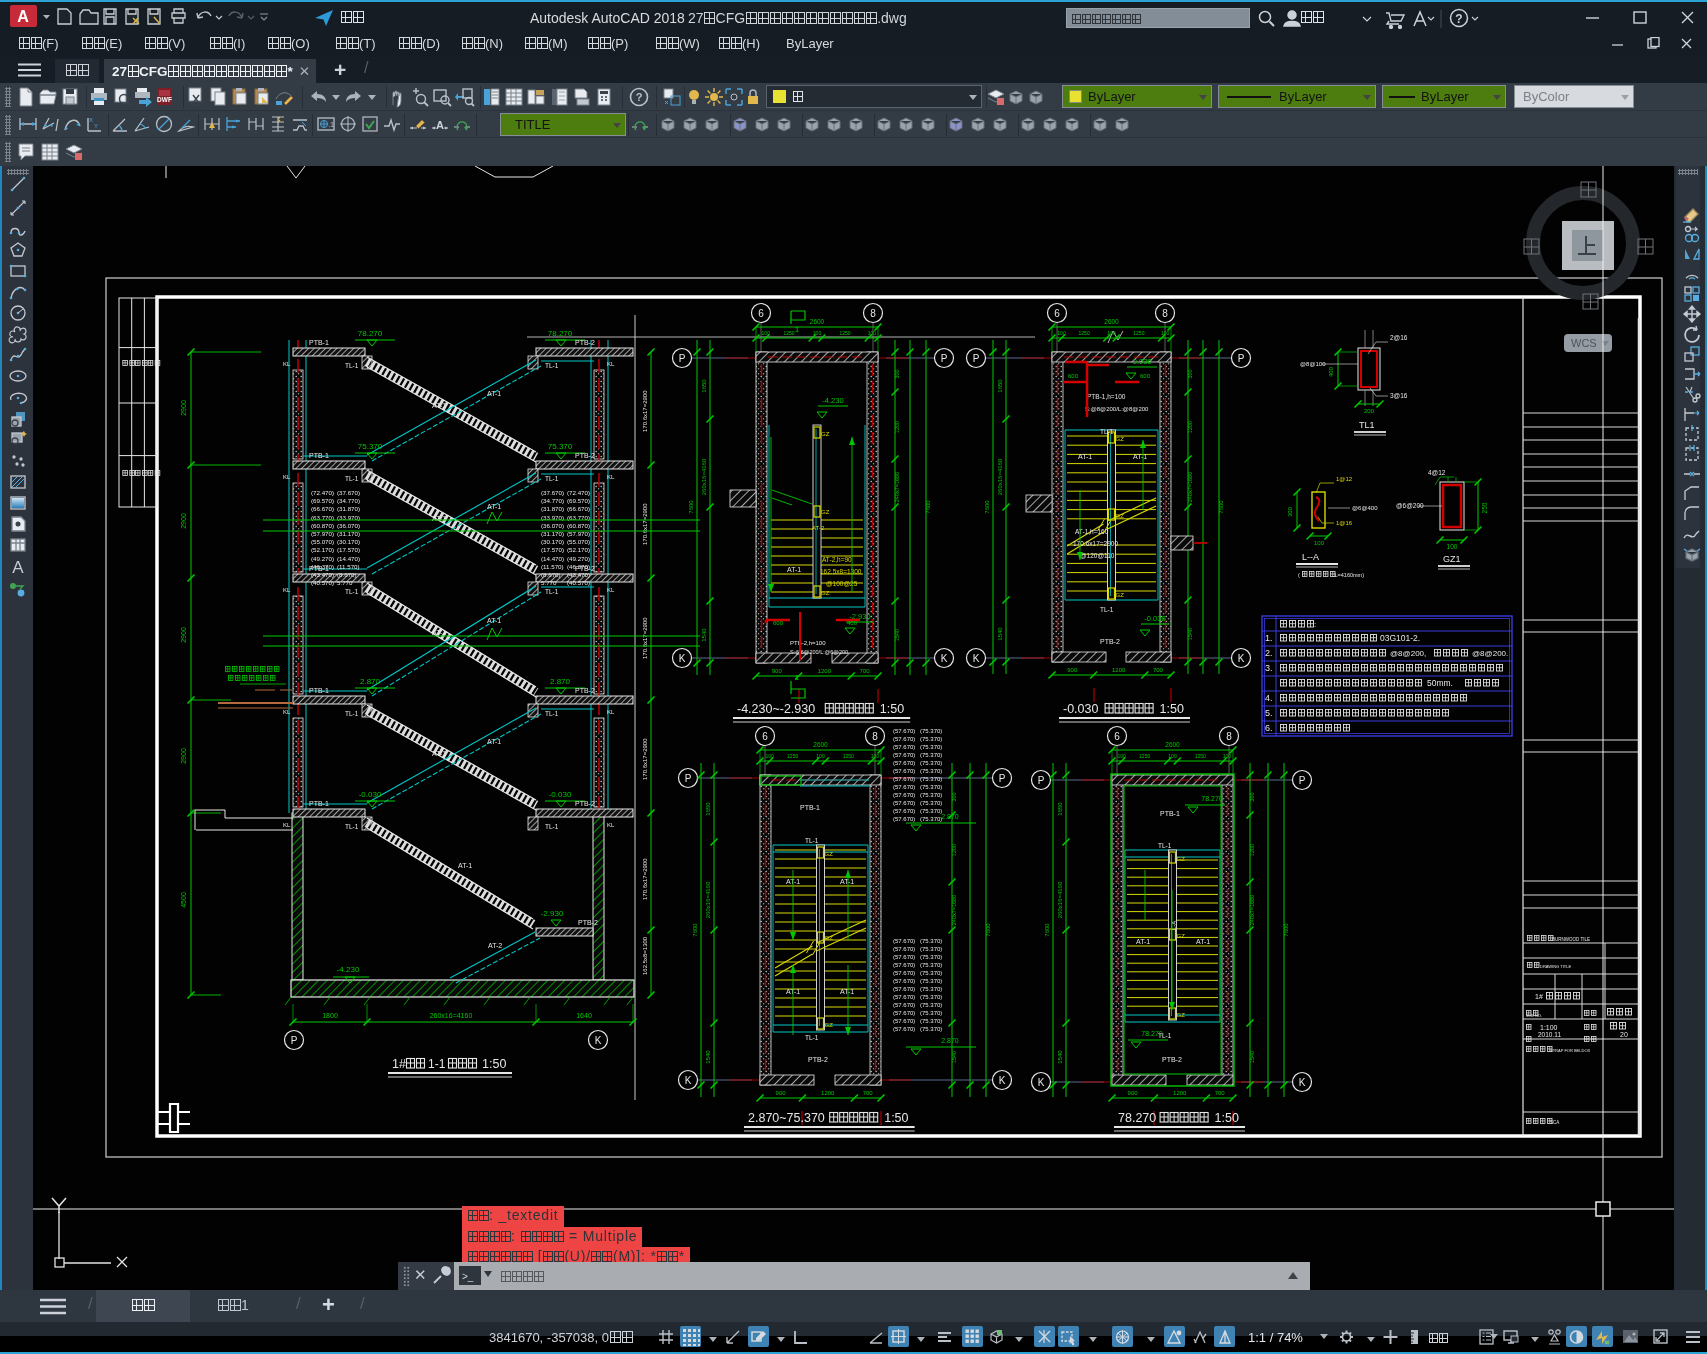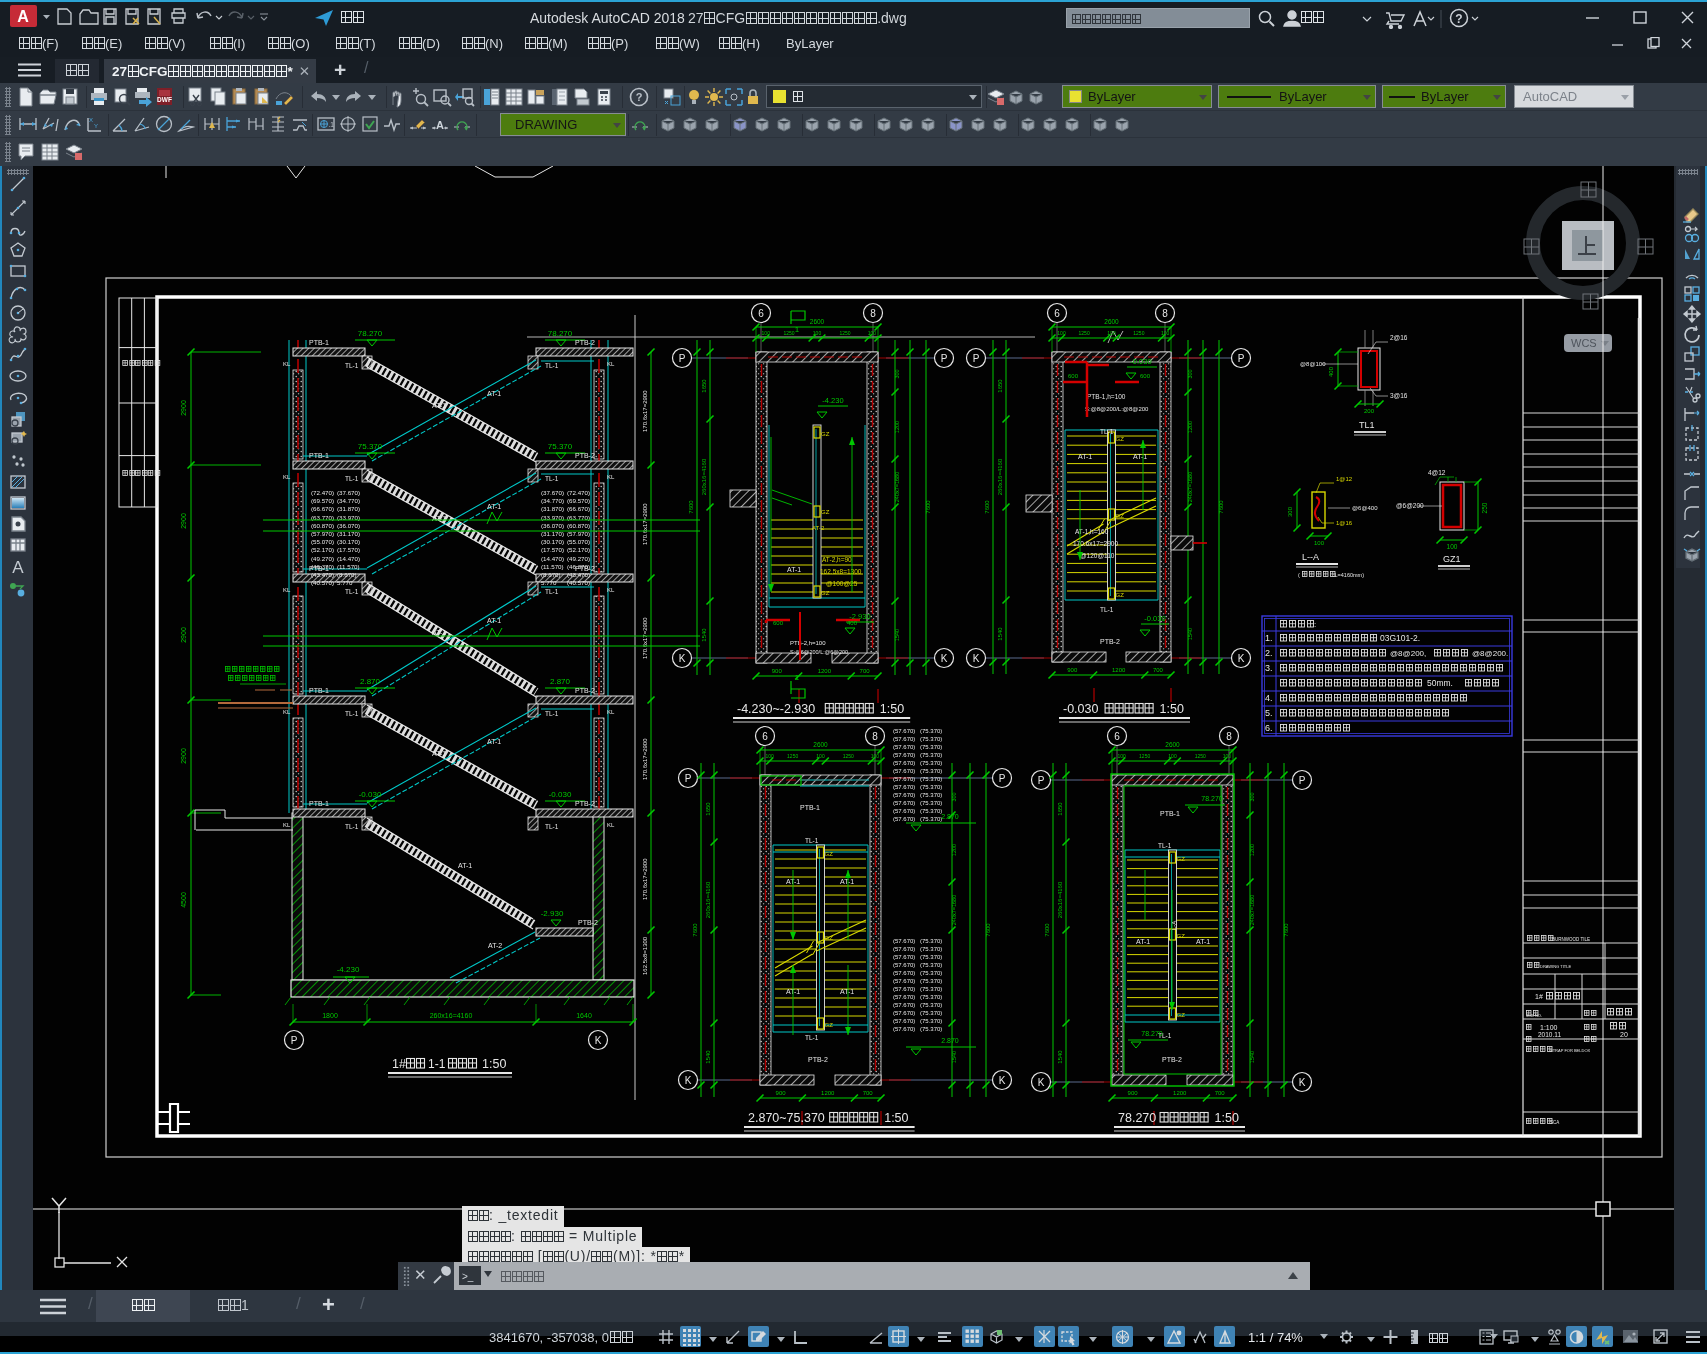--- a/index.html
+++ b/index.html
@@ -16,21 +16,21 @@
 #leftstrip{left:0;top:166px;width:33px;height:1124px;background:#2c333d;border-left:2px solid #2187bd}
 #rightstrip{left:1674px;top:166px;width:33px;height:1124px;background:#252b33;border-right:2px solid #2187bd}
 #canvas{left:33px;top:166px;width:1641px;height:1124px;background:#020202}
 #modeltabs{left:0;top:1290px;width:1707px;height:32px;background:#2e3640;color:#c6ccd2}
 #statusbar{left:0;top:1322px;width:1707px;height:14px;background:#222931;color:#c2c8ce;font-size:12px}
 #botline{left:0;top:1352px;width:1707px;height:2px;background:#2ba3d4}
 .sep{width:1px;height:22px;background:#272d36;top:3px}
 .grip{width:6px;background-image:radial-gradient(#7a828c 1px,transparent 1.2px);background-size:3px 3px}
 .combo{background:#4d7c0f;color:#141414;font-size:13px;height:23px;line-height:22px;border:1px solid #878d94;white-space:nowrap}
 .combo .arr{position:absolute;right:4px;top:9px;width:0;height:0;border-left:4px solid transparent;border-right:4px solid transparent;border-top:5px solid #444}
-.cmdlabel{background:#e5e5e5;color:#2e3338;font-size:14px;letter-spacing:.8px;padding:0 5px;white-space:nowrap;height:25px;line-height:19px}
+.cmdlabel{background:#ef4444;color:#2e3338;font-size:14px;letter-spacing:.8px;padding:0 5px;white-space:nowrap;height:25px;line-height:19px}
 </style></head><body>
 <div id="app">
 <div class="abs" id="canvas"></div>
 <svg class="abs" style="left:33px;top:166px" width="1641" height="1124" viewBox="33 166 1641 1124" font-family="Liberation Sans,sans-serif">
       <defs>
 <pattern id="hw" width="6" height="6" patternUnits="userSpaceOnUse" patternTransform="rotate(45)">
   <rect width="6" height="6" fill="#0a0a0a"></rect>
           <line x1="0" y1="0" x2="0" y2="6" stroke="#cfcfcf" stroke-width="1.6"></line>
 </pattern>
 <pattern id="hw2" width="4" height="4" patternUnits="userSpaceOnUse" patternTransform="rotate(45)">
@@ -1576,21 +1576,21 @@
 <div class="sep abs" style="left:386px"></div>
 <div class="sep abs" style="left:480px"></div>
 <div class="sep abs" style="left:622px"></div>
 <div class="sep abs" style="left:656px"></div>
 <div class="sep abs" style="left:684px"></div>
 <div class="sep abs" style="left:986px"></div>
 <div class="combo abs" style="left:766px;top:2px;width:216px;background:#242b33;color:#dde2e7;border-color:#5a636d"><span style="display:inline-block;width:13px;height:13px;background:#e8e131;margin:0 6px 0 6px;vertical-align:-2px"></span><span class="zh z11"></span><span class="arr" style="border-top-color:#aab2ba"></span></div>
 <div class="combo abs" style="left:1062px;top:2px;width:150px"><span style="display:inline-block;width:13px;height:13px;background:#e8e131;margin:0 6px;vertical-align:-2px;border:1px solid #888"></span>ByLayer<span class="arr"></span></div>
 <div class="combo abs" style="left:1218px;top:2px;width:158px"><span style="display:inline-block;width:44px;height:2px;background:#111;margin:0 8px 3px 8px"></span>ByLayer<span class="arr"></span></div>
 <div class="combo abs" style="left:1382px;top:2px;width:124px"><span style="display:inline-block;width:26px;height:2px;background:#111;margin:0 6px 3px 6px"></span>ByLayer<span class="arr"></span></div>
-<div class="combo abs" style="left:1514px;top:2px;width:120px;background:#d7dade;color:#7c828a"><span style="margin-left:8px">AutoCAD</span><span class="arr" style="border-top-color:#9aa0a8"></span></div>
+<div class="combo abs" style="left:1514px;top:2px;width:120px;background:#d7dade;color:#7c828a"><span style="margin-left:8px">ByColor</span><span class="arr" style="border-top-color:#9aa0a8"></span></div>
 </div>
 <div class="abs" id="tb2">
 <div class="grip abs" style="left:5px;top:4px;height:20px"></div>
 <svg class="abs" style="left:0;top:0" width="1707" height="27">
         <g transform="translate(18,3)">
           <path d="M2 4 v12 M18 4 v12 M2 10 h16" stroke="#b9c0c8" stroke-width="1.3" fill="none"></path>
           <path d="M2 10 l4 -2 v4 z M18 10 l-4 -2 v4 z" fill="#4aa3d8"></path>
         </g>
         <g transform="translate(40,3)">
           <path d="M3 15 l6 -11 M3 15 l11 -6 M16 17 l2 -12" stroke="#b9c0c8" stroke-width="1.3" fill="none"></path>
@@ -1744,21 +1744,21 @@
 <div class="sep abs" style="left:404px"></div>
 <div class="sep abs" style="left:476px"></div>
 <div class="sep abs" style="left:628px"></div>
 <div class="sep abs" style="left:656px"></div>
 <div class="sep abs" style="left:730px"></div>
 <div class="sep abs" style="left:802px"></div>
 <div class="sep abs" style="left:874px"></div>
 <div class="sep abs" style="left:946px"></div>
 <div class="sep abs" style="left:1018px"></div>
 <div class="sep abs" style="left:1090px"></div>
-<div class="combo abs" style="left:500px;top:2px;width:126px;text-align:left"><span style="margin-left:14px">DRAWING</span><span class="arr"></span></div>
+<div class="combo abs" style="left:500px;top:2px;width:126px;text-align:left"><span style="margin-left:14px">TITLE</span><span class="arr"></span></div>
 </div>
 <div class="abs" id="tb3">
 <div class="grip abs" style="left:5px;top:4px;height:20px"></div>
 <svg class="abs" style="left:0;top:0" width="200" height="28">
         <g transform="translate(16,4)">
           <path d="M3 2 h14 v12 h-8 l-4 4 v-4 h-2 z" fill="#e8ecf0" stroke="#7a828b"></path>
           <path d="M6 6 h8 M6 9 h8" stroke="#7a828b"></path>
         </g>
         <g transform="translate(40,4)">
           <rect x="2" y="2" width="16" height="16" fill="#e8ecf0" stroke="#7a828b"></rect>

